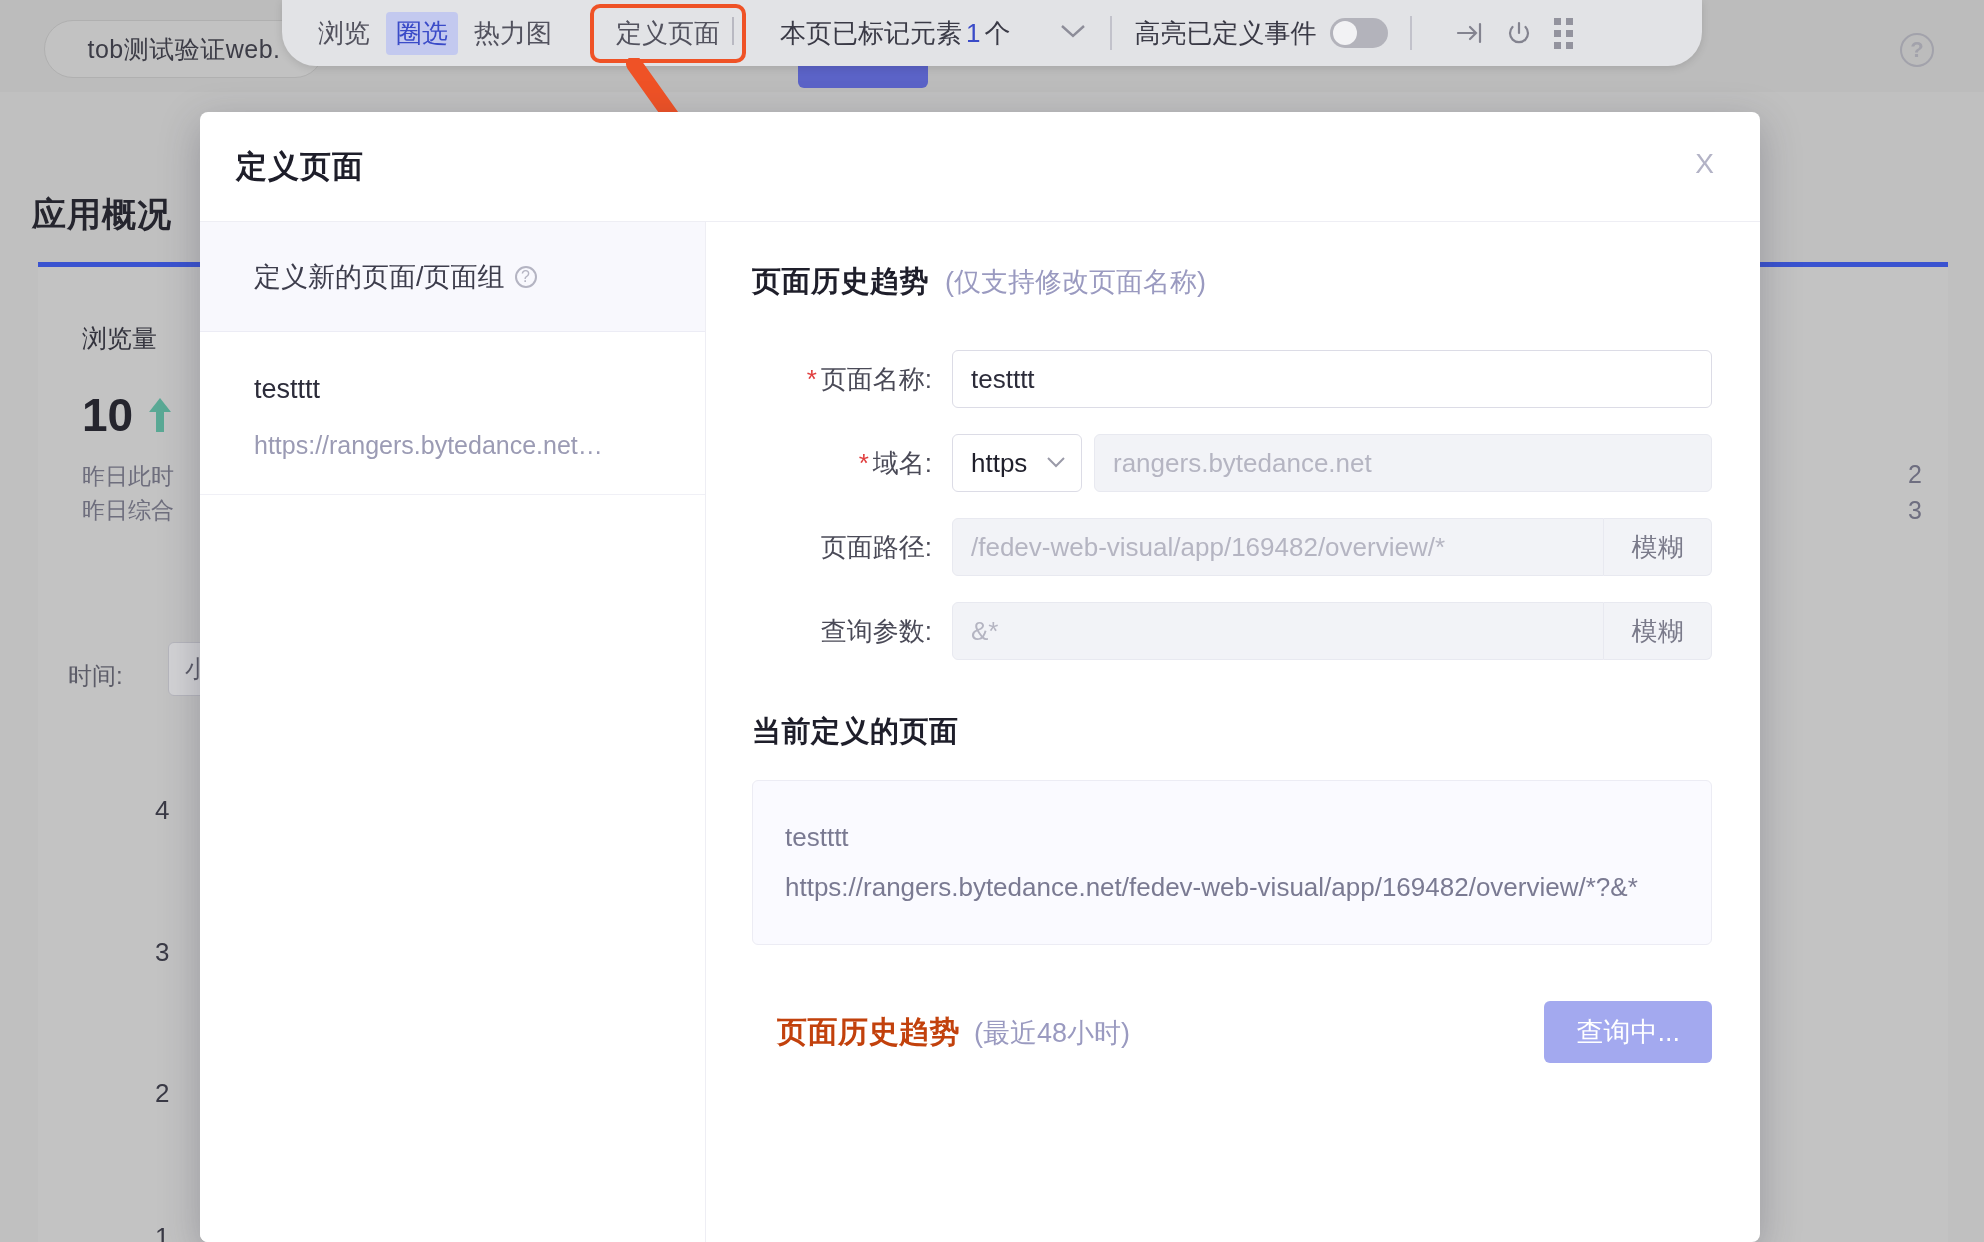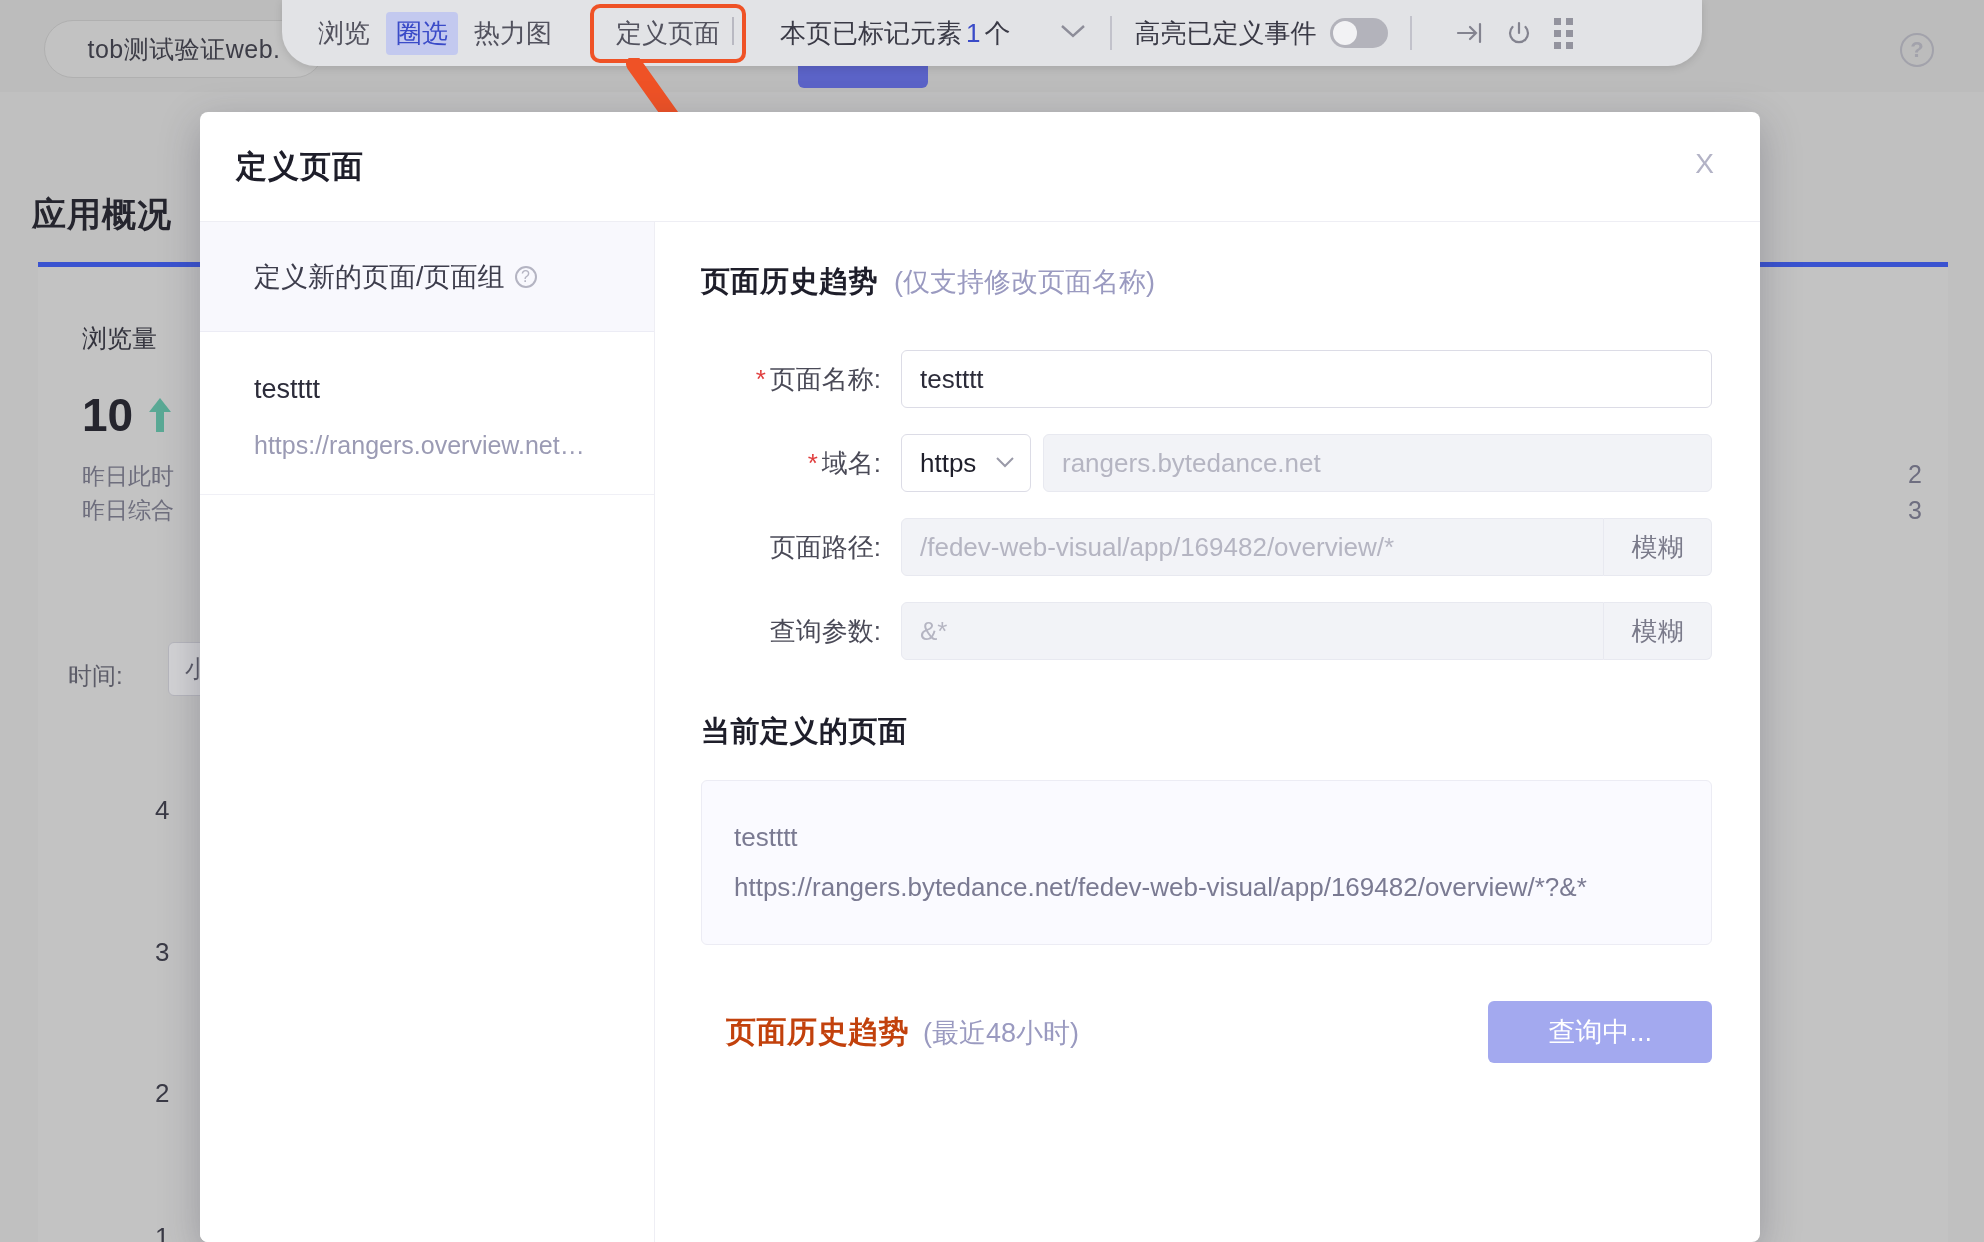--- a/index.html
+++ b/index.html
@@ -153,21 +153,21 @@
     position: absolute; left: 36px; top: 34px;
     font-size: 31px; font-weight: 700; color: #1e1e2a; letter-spacing: 1px;
   }
   .modal-close {
     position: absolute; right: 46px; top: 36px;
     font-size: 28px; color: #b3b3c6; cursor: pointer;
   }
   .modal-body { display: flex; height: 1020px; }
 
   .m-side {
-    width: 455px; border-right: 1px solid #eeeef4; flex: none;
+    width: 506px; border-right: 1px solid #eeeef4; flex: none;
     background: #fff;
   }
   .side-new {
     height: 110px; background: #f8f8fd; border-bottom: 1px solid #ececf5;
     display: flex; align-items: center; padding-left: 54px;
     font-size: 27px; color: #3d3d4c; gap: 10px;
   }
   .q-icon {
     width: 22px; height: 22px; border-radius: 50%;
     border: 2px solid #b4b4c2; color: #b4b4c2;
@@ -242,21 +242,21 @@
 
   .trend-row {
     display: flex; align-items: center; justify-content: space-between;
     margin-top: 56px;
   }
   .trend-left { display: flex; align-items: baseline; gap: 14px; }
   .trend-left .t { font-size: 30px; font-weight: 700; color:#c2410c; letter-spacing:.5px;margin-left:25px; }
   .trend-left .s { font-size: 27px; color: #9a9ac0; }
   .btn-query {
     background: #a3a9ef; color: #fff; border: none; border-radius: 6px;
-    height: 62px; padding: 0 60px; font-size: 27px;
+    height: 62px; padding: 0 32px; font-size: 27px;
     font-family: inherit; cursor: pointer;
   }
 </style>
 </head>
 <body>
 
 <div id="backdrop">
   <div class="bg-topbar"></div>
 
   <div class="bg-apppill">
@@ -364,21 +364,21 @@
 
   <div class="modal-body">
 
     <div class="m-side">
       <div class="side-new">
         <span>定义新的页面/页面组</span>
         <span class="q-icon">?</span>
       </div>
       <div class="side-item">
         <div class="side-item-name">testttt</div>
-        <div class="side-item-url">https://rangers.overview.net…</div>
+        <div class="side-item-url">https://rangers.bytedance.net…</div>
       </div>
     </div>
 
     <div class="m-main">
 
       <div class="main-h">
         <span class="t">页面历史趋势</span>
         <span class="s">(仅支持修改页面名称)</span>
       </div>
 

